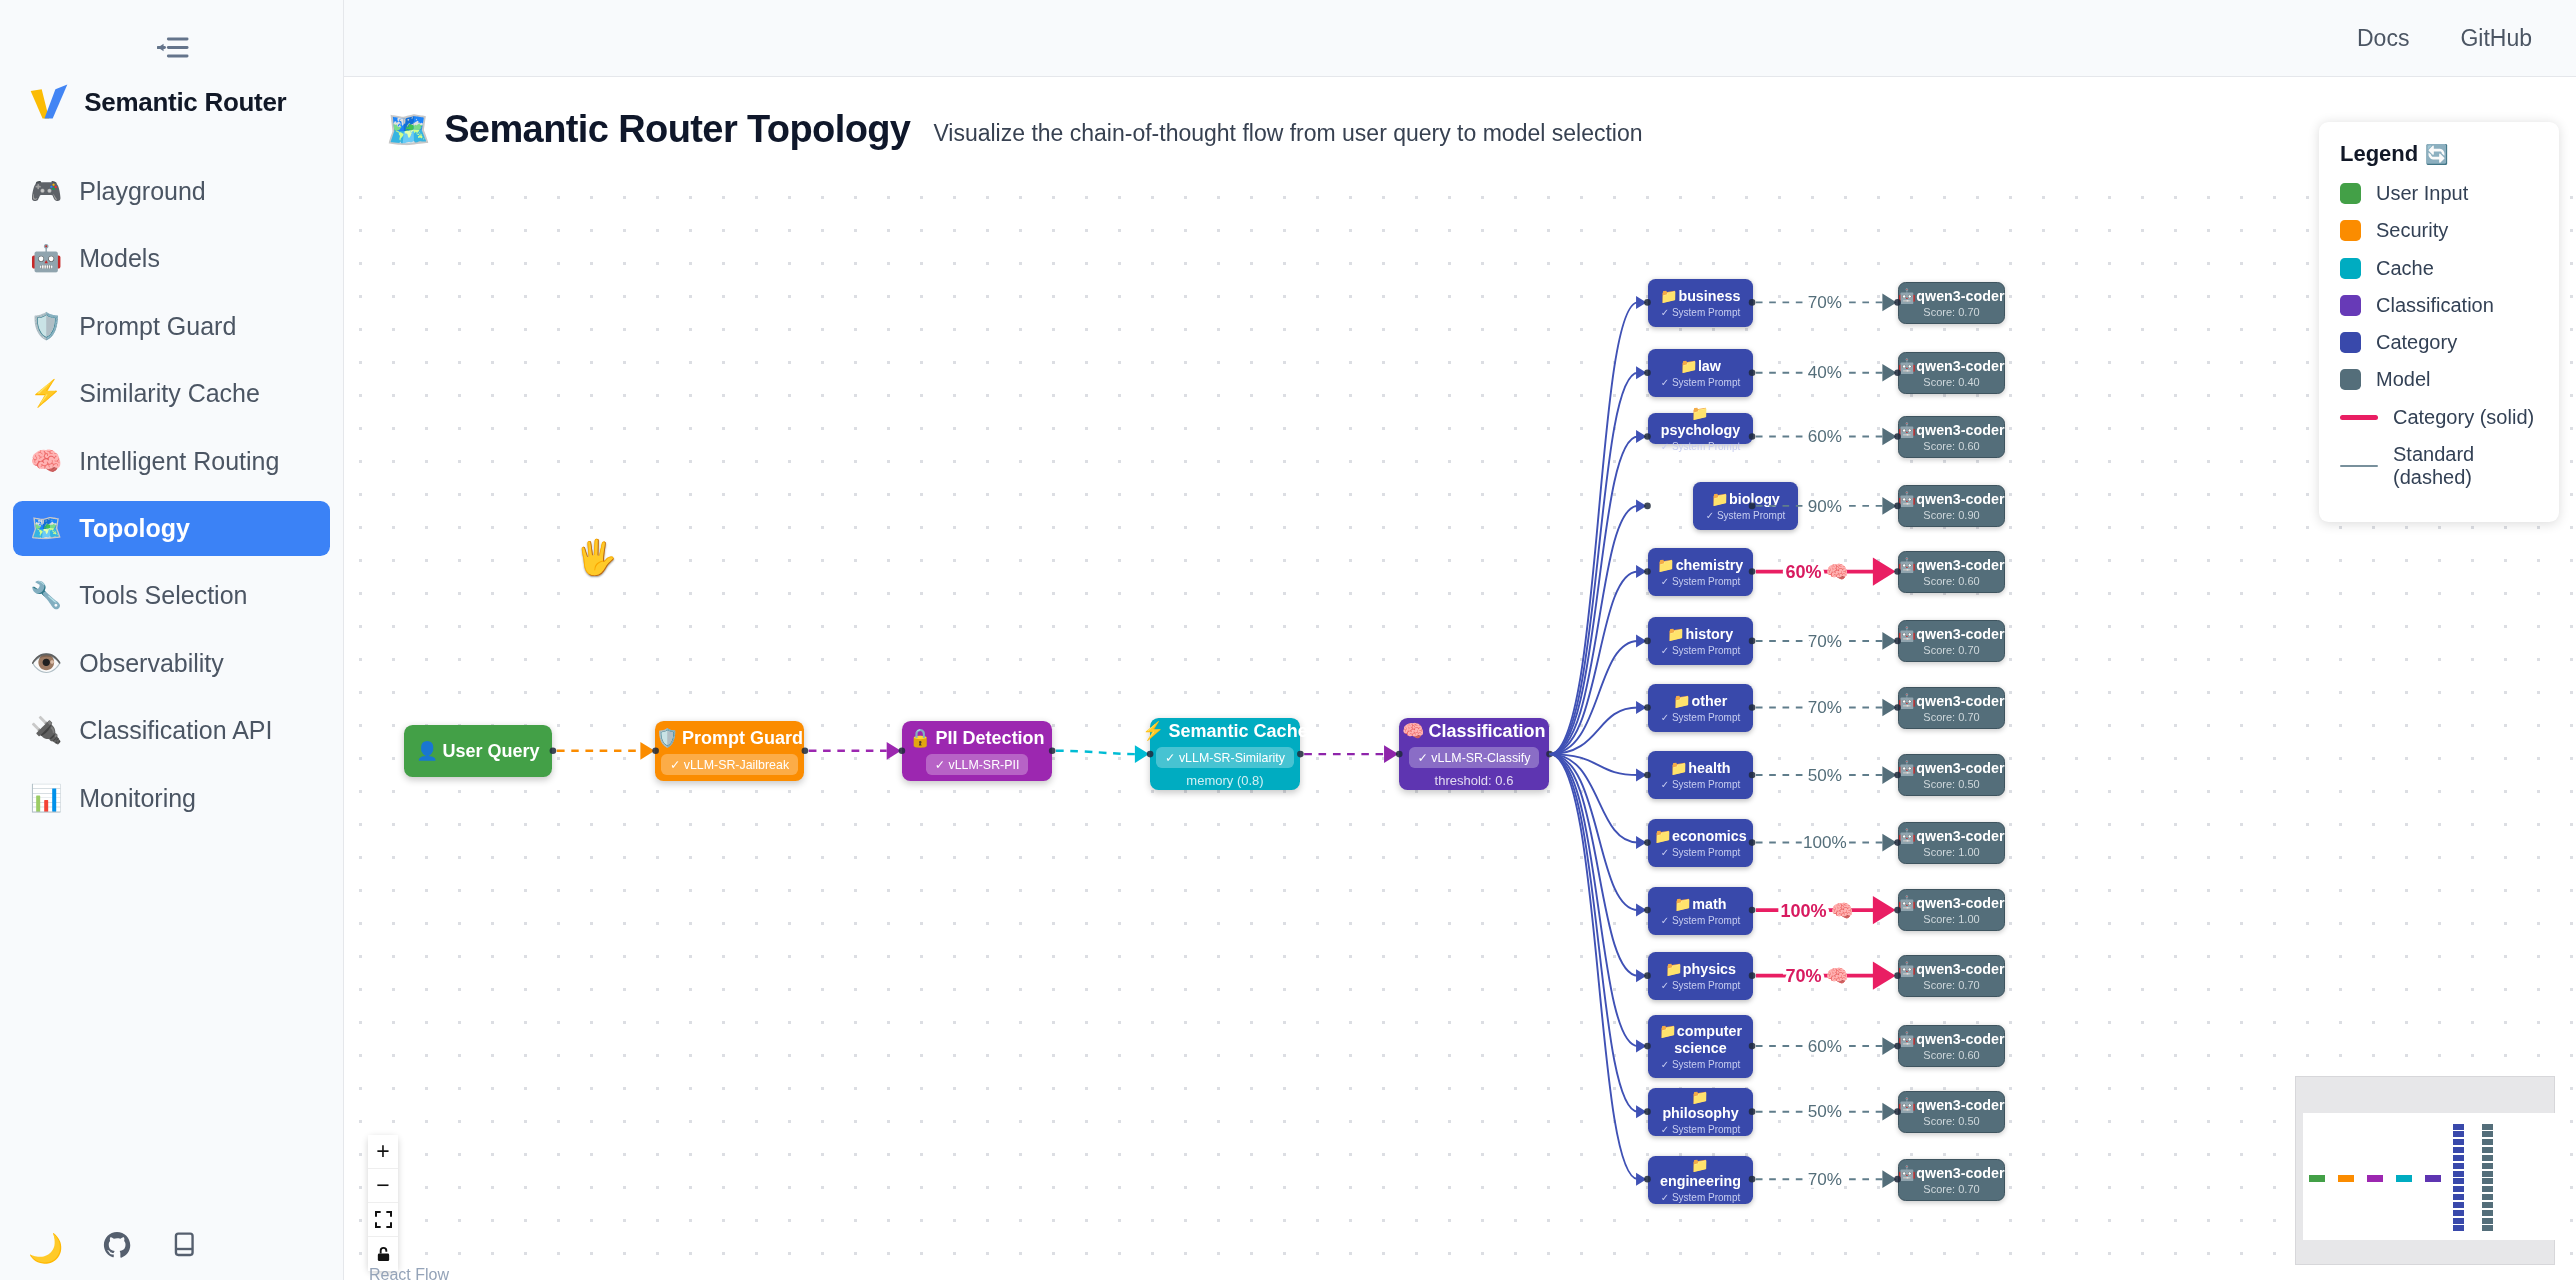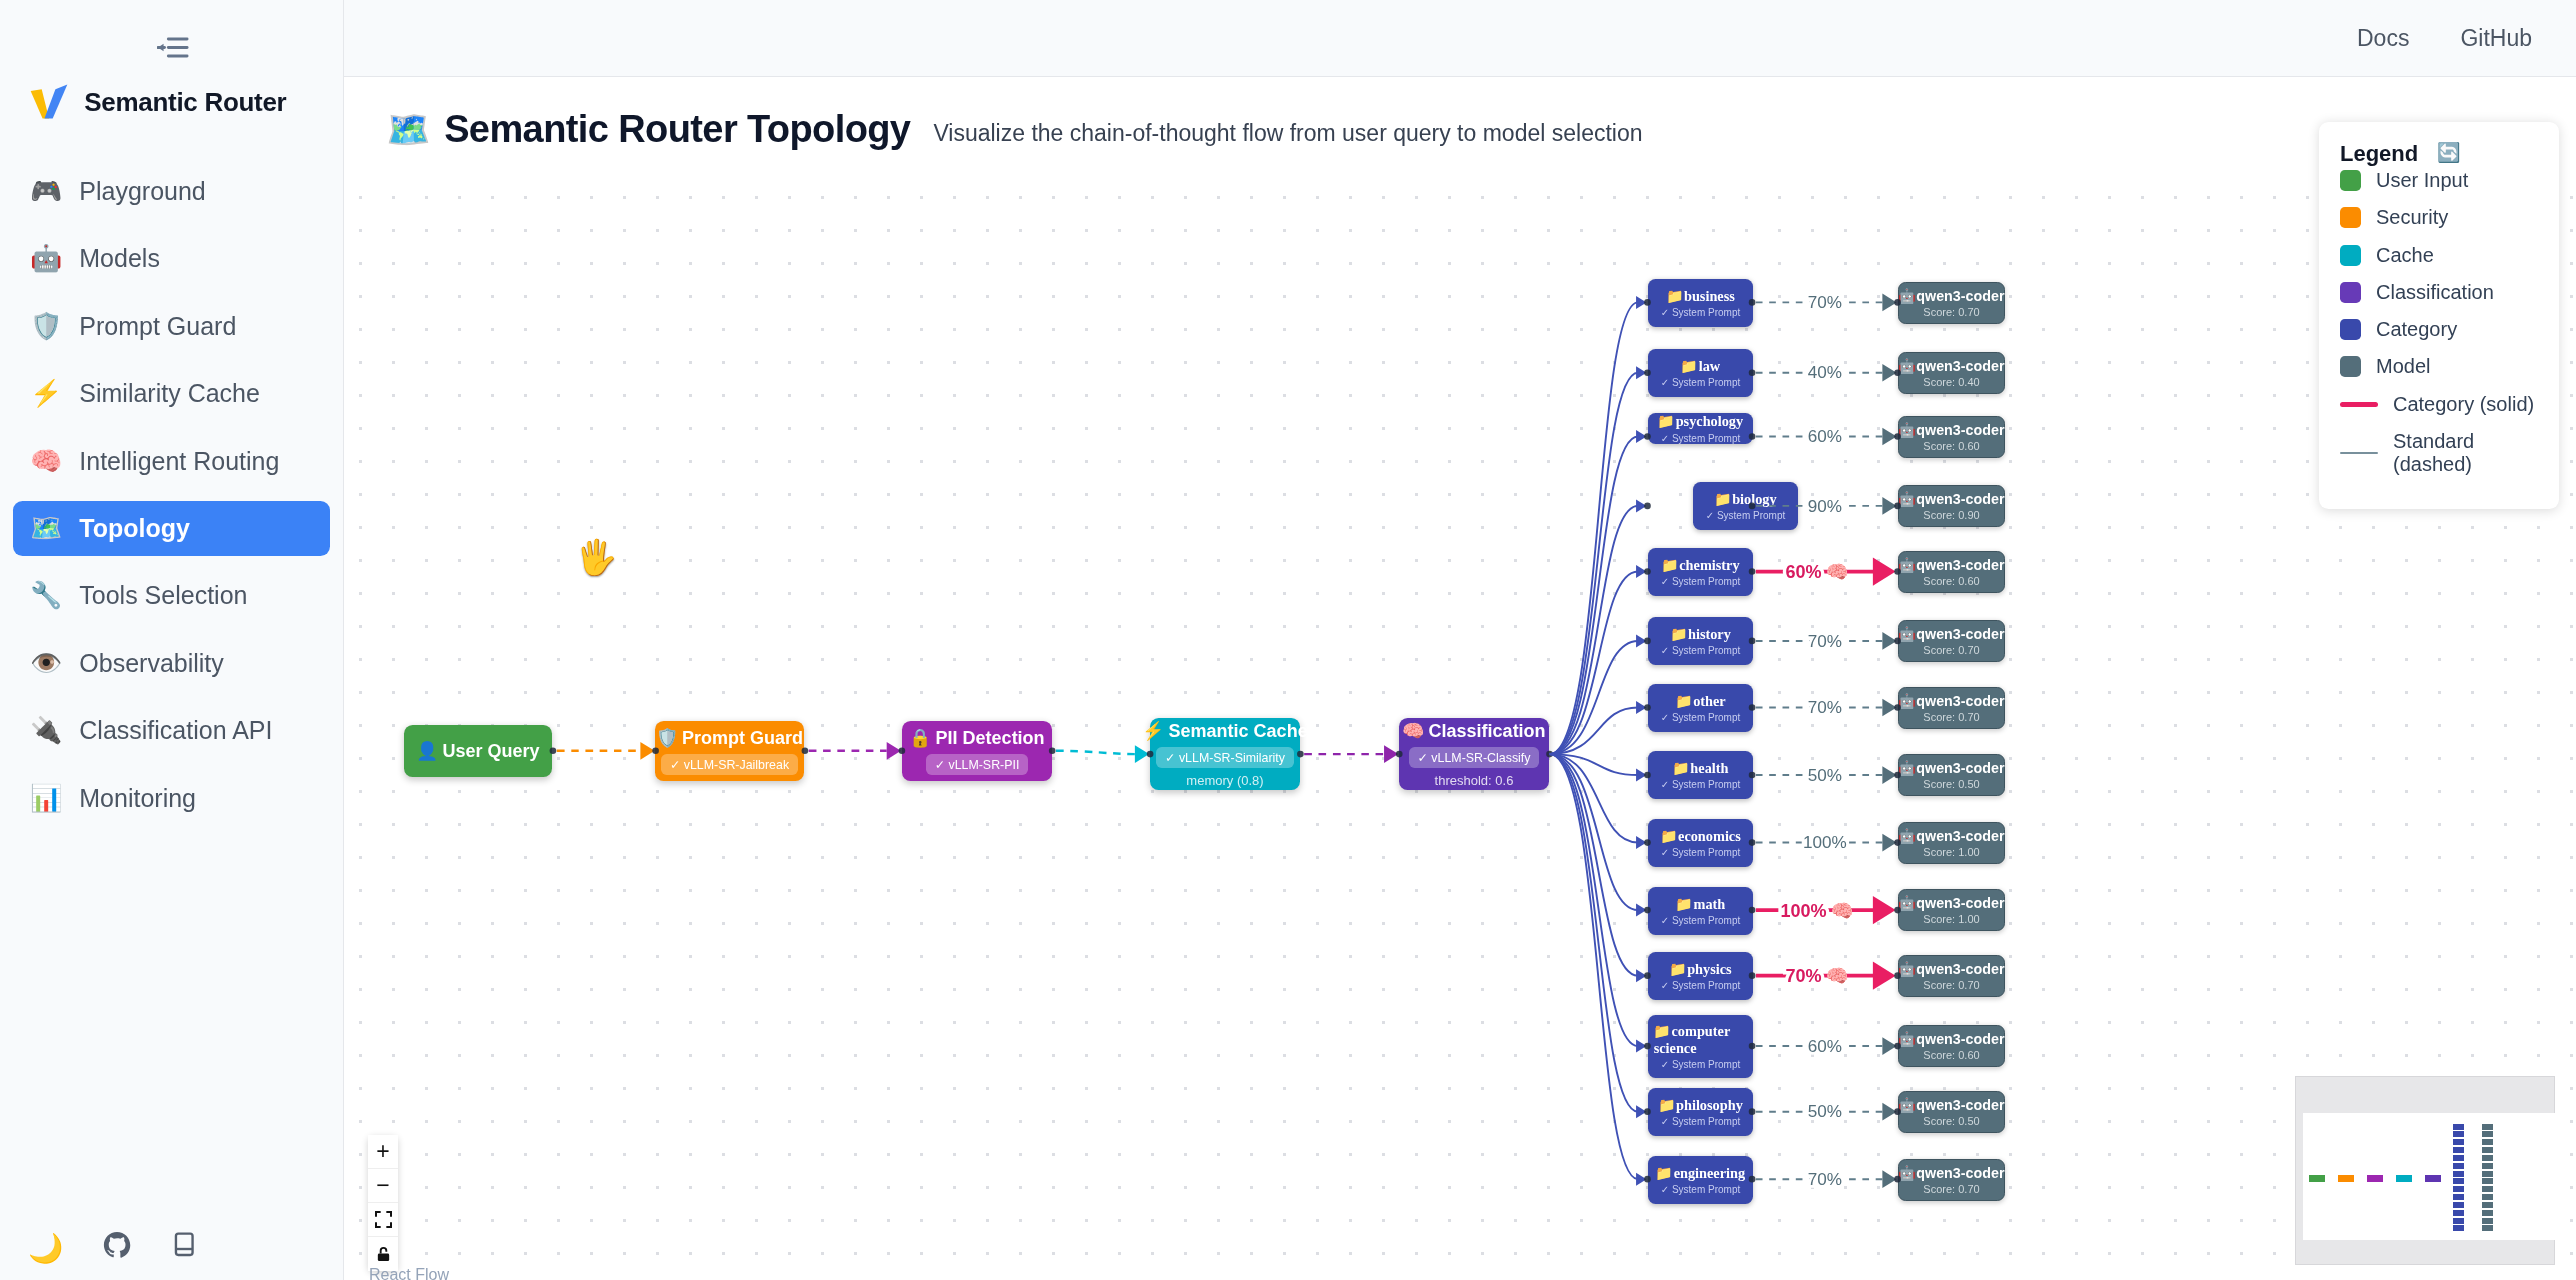--- a/index.html
+++ b/index.html
@@ -46,33 +46,33 @@
            align-items:center; justify-content:center; gap:4.8px; pointer-events:auto;
            box-shadow:0 2.9px 7.6px rgba(0,0,0,.22); }
   .pnode .pt { font-size:18px; font-weight:bold; display:flex; align-items:center; gap:3.8px; white-space:nowrap; }
   .pnode .pbadge { font-size:12.4px; background:rgba(255,255,255,.28); border-radius:5.7px;
                    padding:2.9px 8.6px; white-space:nowrap; }
   .pnode .psub { font-size:13px; color:rgba(255,255,255,.82); }
 
   .cat { position:absolute; border-radius:7.6px; color:#fff; display:flex; flex-direction:column;
          align-items:center; justify-content:center; pointer-events:auto;
          box-shadow:0 1.9px 4.8px rgba(0,0,0,.25); }
-  .cat .ct { font-size:14.3px; font-weight:bold; line-height:1.15; text-align:left; padding:0 5.7px;font-family:Liberation Serif, serif; }
+  .cat .ct { font-size:14.3px; font-weight:bold; line-height:1.15; text-align:center; padding:0 5.7px; }
   .cat .csub { font-size:10px; color:#c7cdf0; margin-top:2.9px; }
 
   .mod { position:absolute; border-radius:7.6px; color:#fff; display:flex; flex-direction:column;
          align-items:center; justify-content:center; pointer-events:auto;
          border:1.4px solid #3e545f; box-shadow:0 1.9px 4.8px rgba(0,0,0,.2); }
   .mod .mt { font-size:14.3px; font-weight:bold; white-space:nowrap; }
   .mod .msub { font-size:11px; color:#cfd8dc; margin-top:1.9px; }
 
   
   #legend { position:absolute; right:17px; top:122px; width:240px; background:#ffffff; border-radius:9.5px;
             box-shadow:0 1.9px 11.4px rgba(0,0,0,.14); padding:19px 21px; z-index:5; }
-  #legend .lg-title-row { display:flex; gap:19px; margin-bottom:2px; }
+  #legend .lg-title-row { display:flex; align-items:center; gap:7px; margin-bottom:15px; }
   #legend .lg-title { font-size:22px; font-weight:bold; color:#111827; }
   #legend .lg-refresh { font-size:19px; cursor:pointer; }
   .lg-item { display:flex; align-items:center; gap:15px; margin-bottom:14.3px; }
   .lg-swatch { width:21px; height:21px; border-radius:4.8px; flex:0 0 auto; }
   .lg-label { font-size:20px; color:#334155; }
   .lg-line { width:38px; flex:0 0 auto; border-radius:2.9px; }
 
   
   #controls { position:absolute; left:368px; top:1135px; width:30px; background:#ffffff; border-radius:5.7px;
               box-shadow:0 1.9px 7.6px rgba(0,0,0,.18); z-index:5; display:flex; flex-direction:column; }

